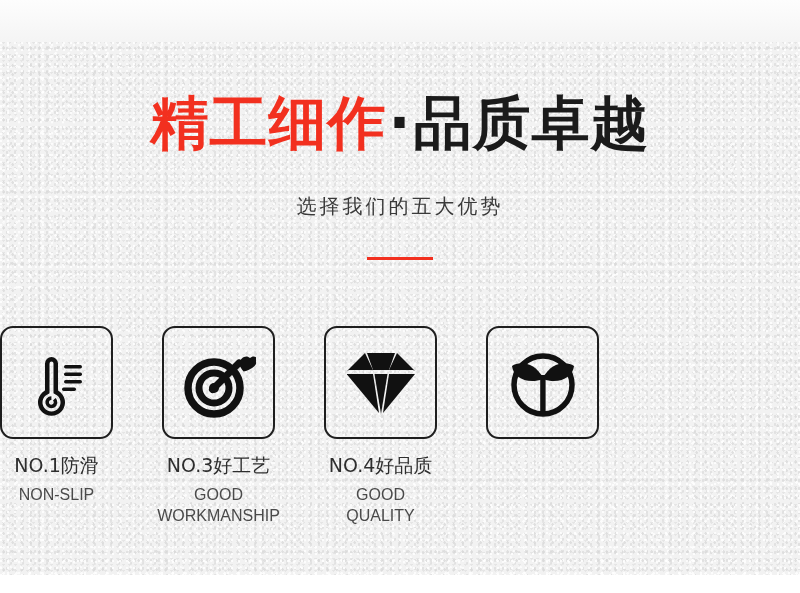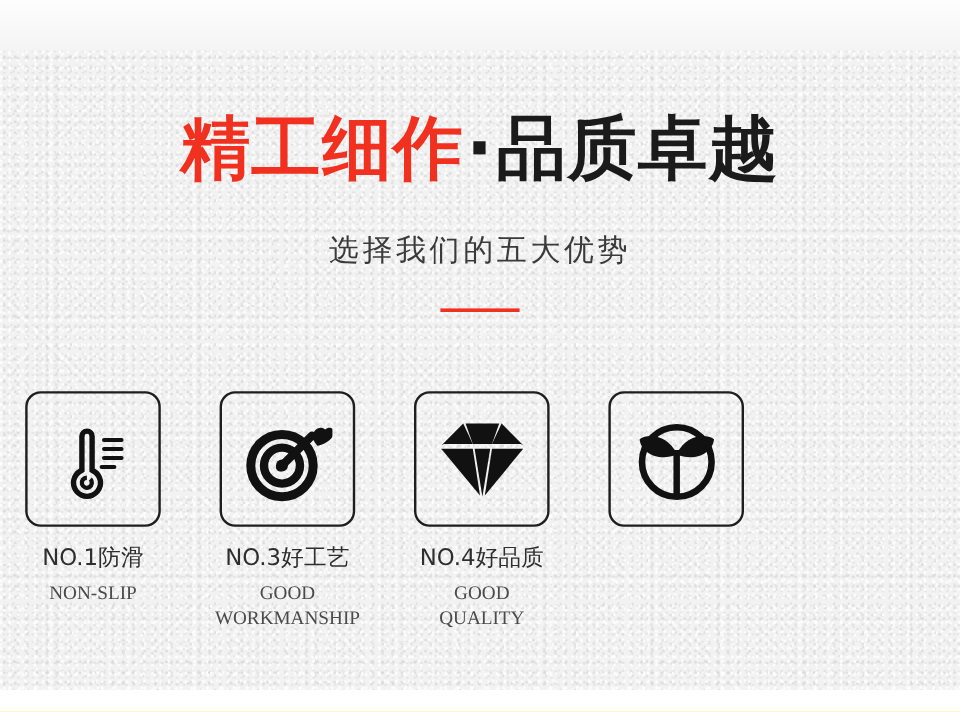--- a/index.html
+++ b/index.html
@@ -9,21 +9,21 @@
     height: 593px;
     background: #ffffff;
     font-family: "Liberation Sans", "DejaVu Sans", sans-serif;
     overflow: hidden;
   }
 
   #page {
     position: relative;
     width: 800px;
     height: 593px;
-    background: #fde047;
+    background: #fef9c3;
     overflow: hidden;
   }
 
   
   .bg-top-gradient {
     position: absolute;
     left: 0; top: 0;
     width: 800px; height: 44px;
     background: linear-gradient(to bottom, #fdfdfd 0%, #f4f4f4 100%);
   }
@@ -68,21 +68,21 @@
   .headline .hl-red   { color: #f2301f; }
   .headline .hl-dot   { color: #1b1b1b; margin: 0 2px; }
   .headline .hl-black { color: #1b1b1b; }
 
   
   .subtitle {
     position: absolute;
     left: 0; top: 196px;
     width: 800px;
     text-align: center;
-    font-size: 25px;
+    font-size: 20px;
     color: #3a3a3a;
     letter-spacing: 3px;
     line-height: 1;
     white-space: nowrap;
     font-family: "DejaVu Sans", "Liberation Sans", sans-serif;
   }
 
   .divider {
     position: absolute;
     left: 367px; top: 257px;
@@ -90,21 +90,20 @@
     background: #f2301f;
   }
 
   
   .features {
     position: absolute;
     left: 0; top: 326px;
     width: 704px;
     display: flex;
     justify-content: flex-start;
-    padding-left: 21px;
   }
 
   .feature {
     width: 113px;
     margin-right: 49px;
     display: flex;
     flex-direction: column;
     align-items: center;
   }
   .feature:last-child { margin-right: 0; }
@@ -131,21 +130,21 @@
     font-family: "DejaVu Sans", "Liberation Sans", sans-serif;
   }
 
   .feature-sub {
     margin-top: 7px;
     font-size: 16px;
     color: #4a4a4a;
     line-height: 1.35;
     text-align: center;
     max-width: 128px;
-    font-family: Liberation Serif, serif;
+    font-family: Liberation Sans, sans-serif;
   }
 </style>
 </head>
 <body>
 
 <div id="page">
 
   <div class="bg-top-gradient"></div>
   <div class="bg-texture"></div>
   <div class="bg-bottom-white"></div>

